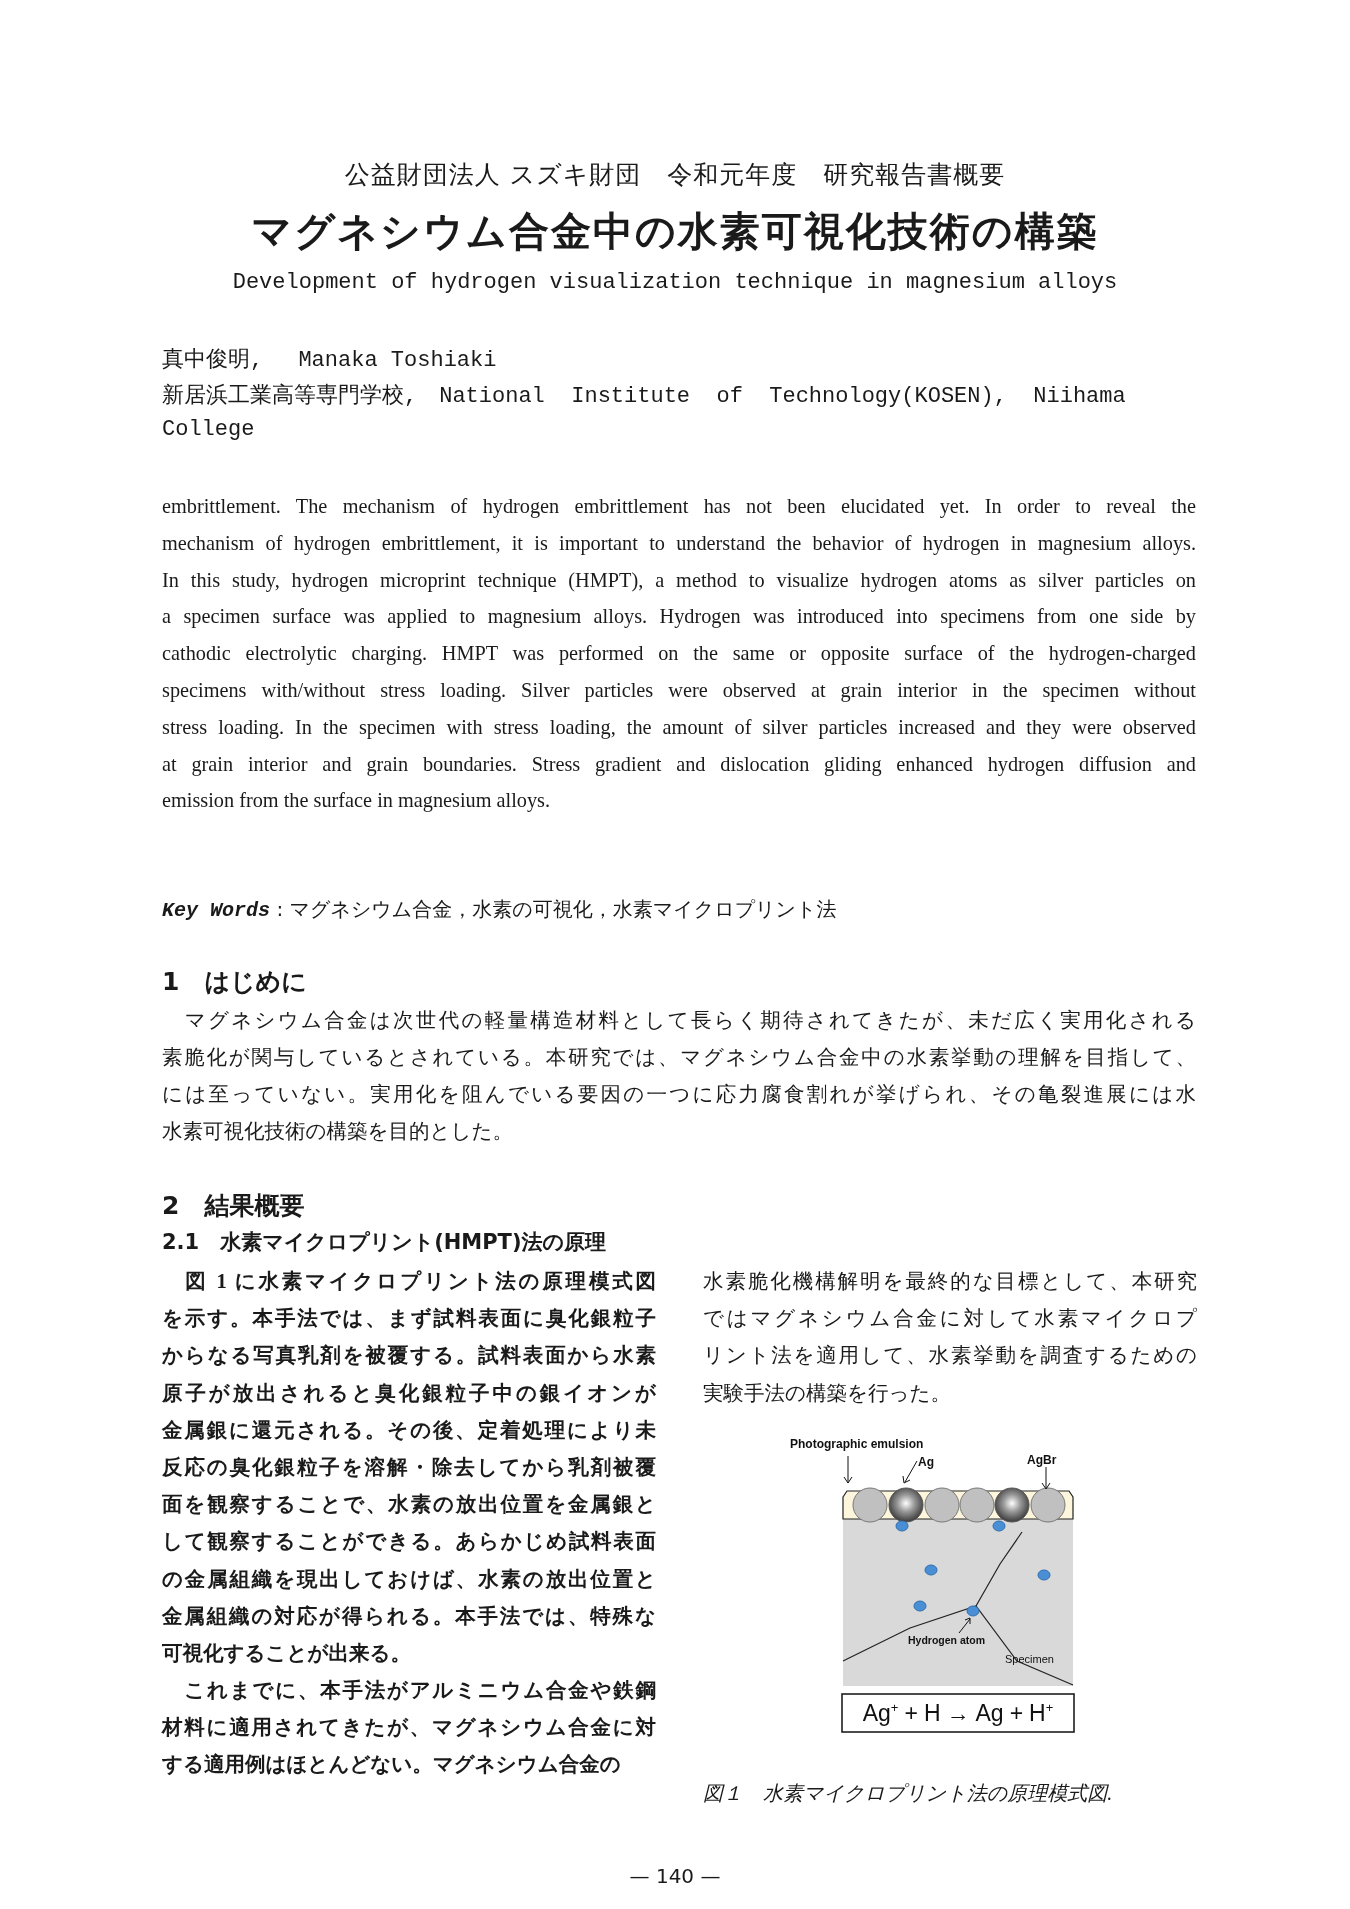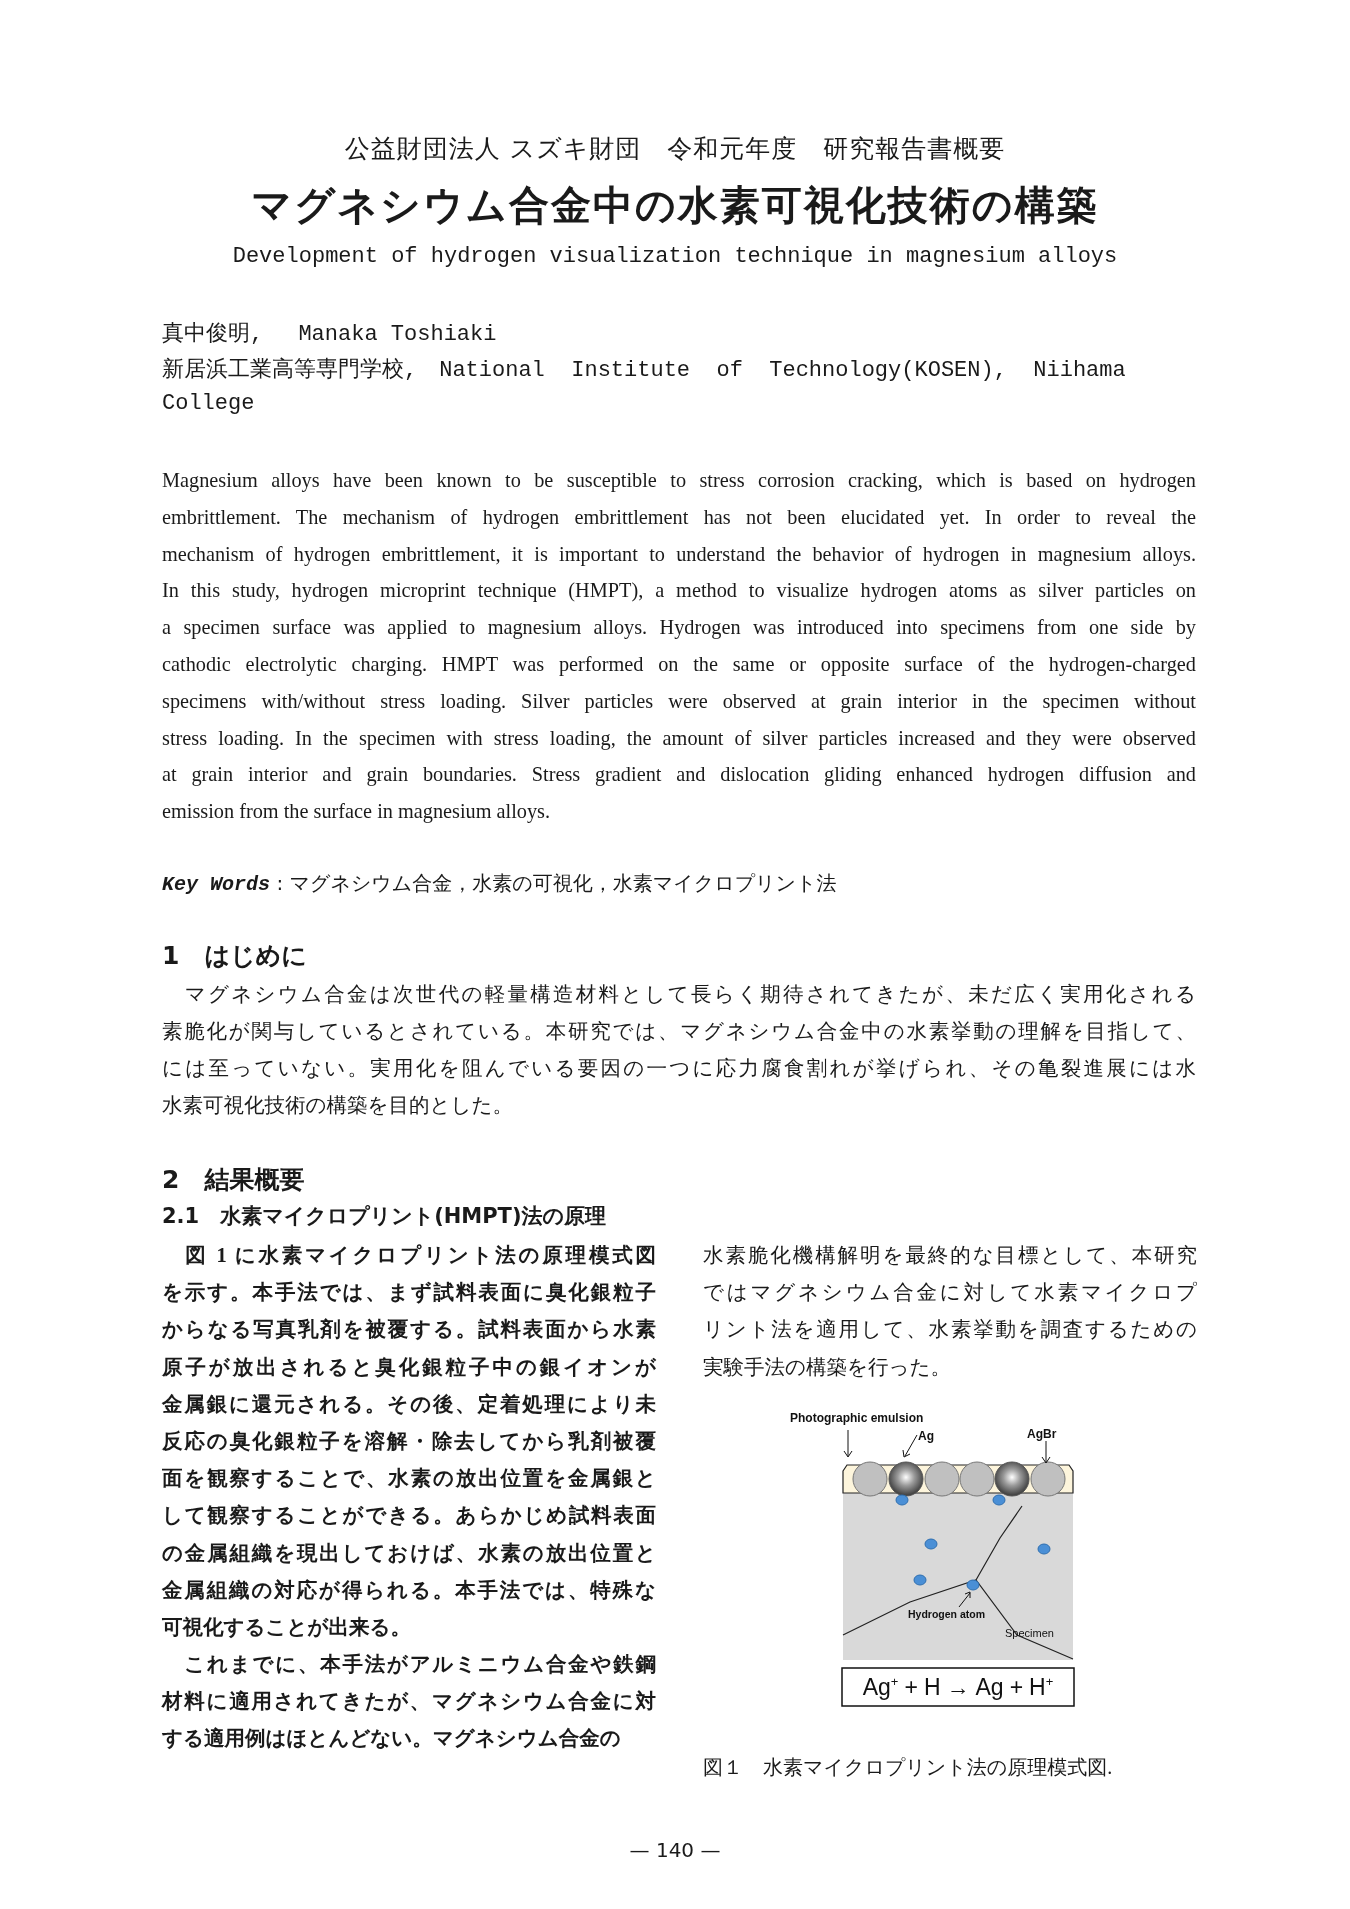--- a/index.html
+++ b/index.html
@@ -1,17 +1,17 @@
 <!DOCTYPE html>
 <html><head>
 <meta charset="utf-8">
 <style>
   html, body { margin: 0; padding: 0; background: #ffffff; }
   body { width: 1350px; height: 1909px; position: relative; overflow: hidden; color: #1a1a1a; }
-  .abs { position: absolute; }
+  .abs { position: absolute; margin-top: 26px; }
   .sans { font-family: "DejaVu Sans", "Liberation Sans", sans-serif; }
   .mono { font-family: "Liberation Mono", "DejaVu Sans Mono", monospace; }
   .serif { font-family: "Liberation Serif", "DejaVu Serif", serif; }
   .center { left: 0; width: 1350px; text-align: center; }
 
   #hdr-org { top: 132px; font-size: 25px; letter-spacing: 1px; }
   #title { top: 178px; font-size: 40px; font-weight: bold; letter-spacing: 2px; }
   #subtitle { top: 244px; font-size: 22px; }
 
   #author-line { left: 162px; top: 318px; font-size: 22px; }
@@ -34,36 +34,35 @@
   #sec2-head { top: 1163px; }
   #sec21-head { left: 162px; top: 1202px; font-size: 21px; font-weight: bold; }
 
   .col { font-size: 20.5px; line-height: 37.2px; }
   .col .ln { display: block; white-space: nowrap; height: 37.2px; text-align-last: justify; }
   .col .ln.last { text-align-last: left; }
   #left-col { left: 162px; top: 1237px; width: 494px; font-weight: bold; }
   #right-col { left: 703px; top: 1237px; width: 494px; }
 
   #figure { left: 790px; top: 1410px; width: 300px; height: 300px; }
-  #fig-caption { left: 703px; top: 1754px; font-size: 20px; }
+  #fig-caption { left: 703px; top: 1754px; font-size: 20px; font-style: italic; }
   #page-number { top: 1838px; font-size: 20px; }
 </style>
 </head>
 <body>
 
 <div class="abs center sans" id="hdr-org">公益財団法人 スズキ財団　令和元年度　研究報告書概要</div>
 <div class="abs center sans" id="title">マグネシウム合金中の水素可視化技術の構築</div>
 <div class="abs center mono" id="subtitle">Development of hydrogen visualization technique in magnesium alloys</div>
 
 <div class="abs mono" id="author-line">真中俊明,　 Manaka Toshiaki</div>
 <div class="abs mono" id="affil-line1">新居浜工業高等専門学校,　National  Institute  of  Technology(KOSEN),  Niihama</div>
 <div class="abs mono" id="affil-line2">College</div>
 
 <div class="abs serif" id="abstract">
-    <span class="ln">Magnesium alloys have been known to be susceptible to stress corrosion cracking, which is based on hydrogen</span>
     <span class="ln">embrittlement. The mechanism of hydrogen embrittlement has not been elucidated yet. In order to reveal the</span>
     <span class="ln">mechanism of hydrogen embrittlement, it is important to understand the behavior of hydrogen in magnesium alloys.</span>
     <span class="ln">In this study, hydrogen microprint technique (HMPT), a method to visualize hydrogen atoms as silver particles on</span>
     <span class="ln">a specimen surface was applied to magnesium alloys. Hydrogen was introduced into specimens from one side by</span>
     <span class="ln">cathodic electrolytic charging. HMPT was performed on the same or opposite surface of the hydrogen-charged</span>
     <span class="ln">specimens with/without stress loading. Silver particles were observed at grain interior in the specimen without</span>
     <span class="ln">stress loading. In the specimen with stress loading, the amount of silver particles increased and they were observed</span>
     <span class="ln">at grain interior and grain boundaries. Stress gradient and dislocation gliding enhanced hydrogen diffusion and</span>
     <span class="ln last">emission from the surface in magnesium alloys.</span>
   </div>

